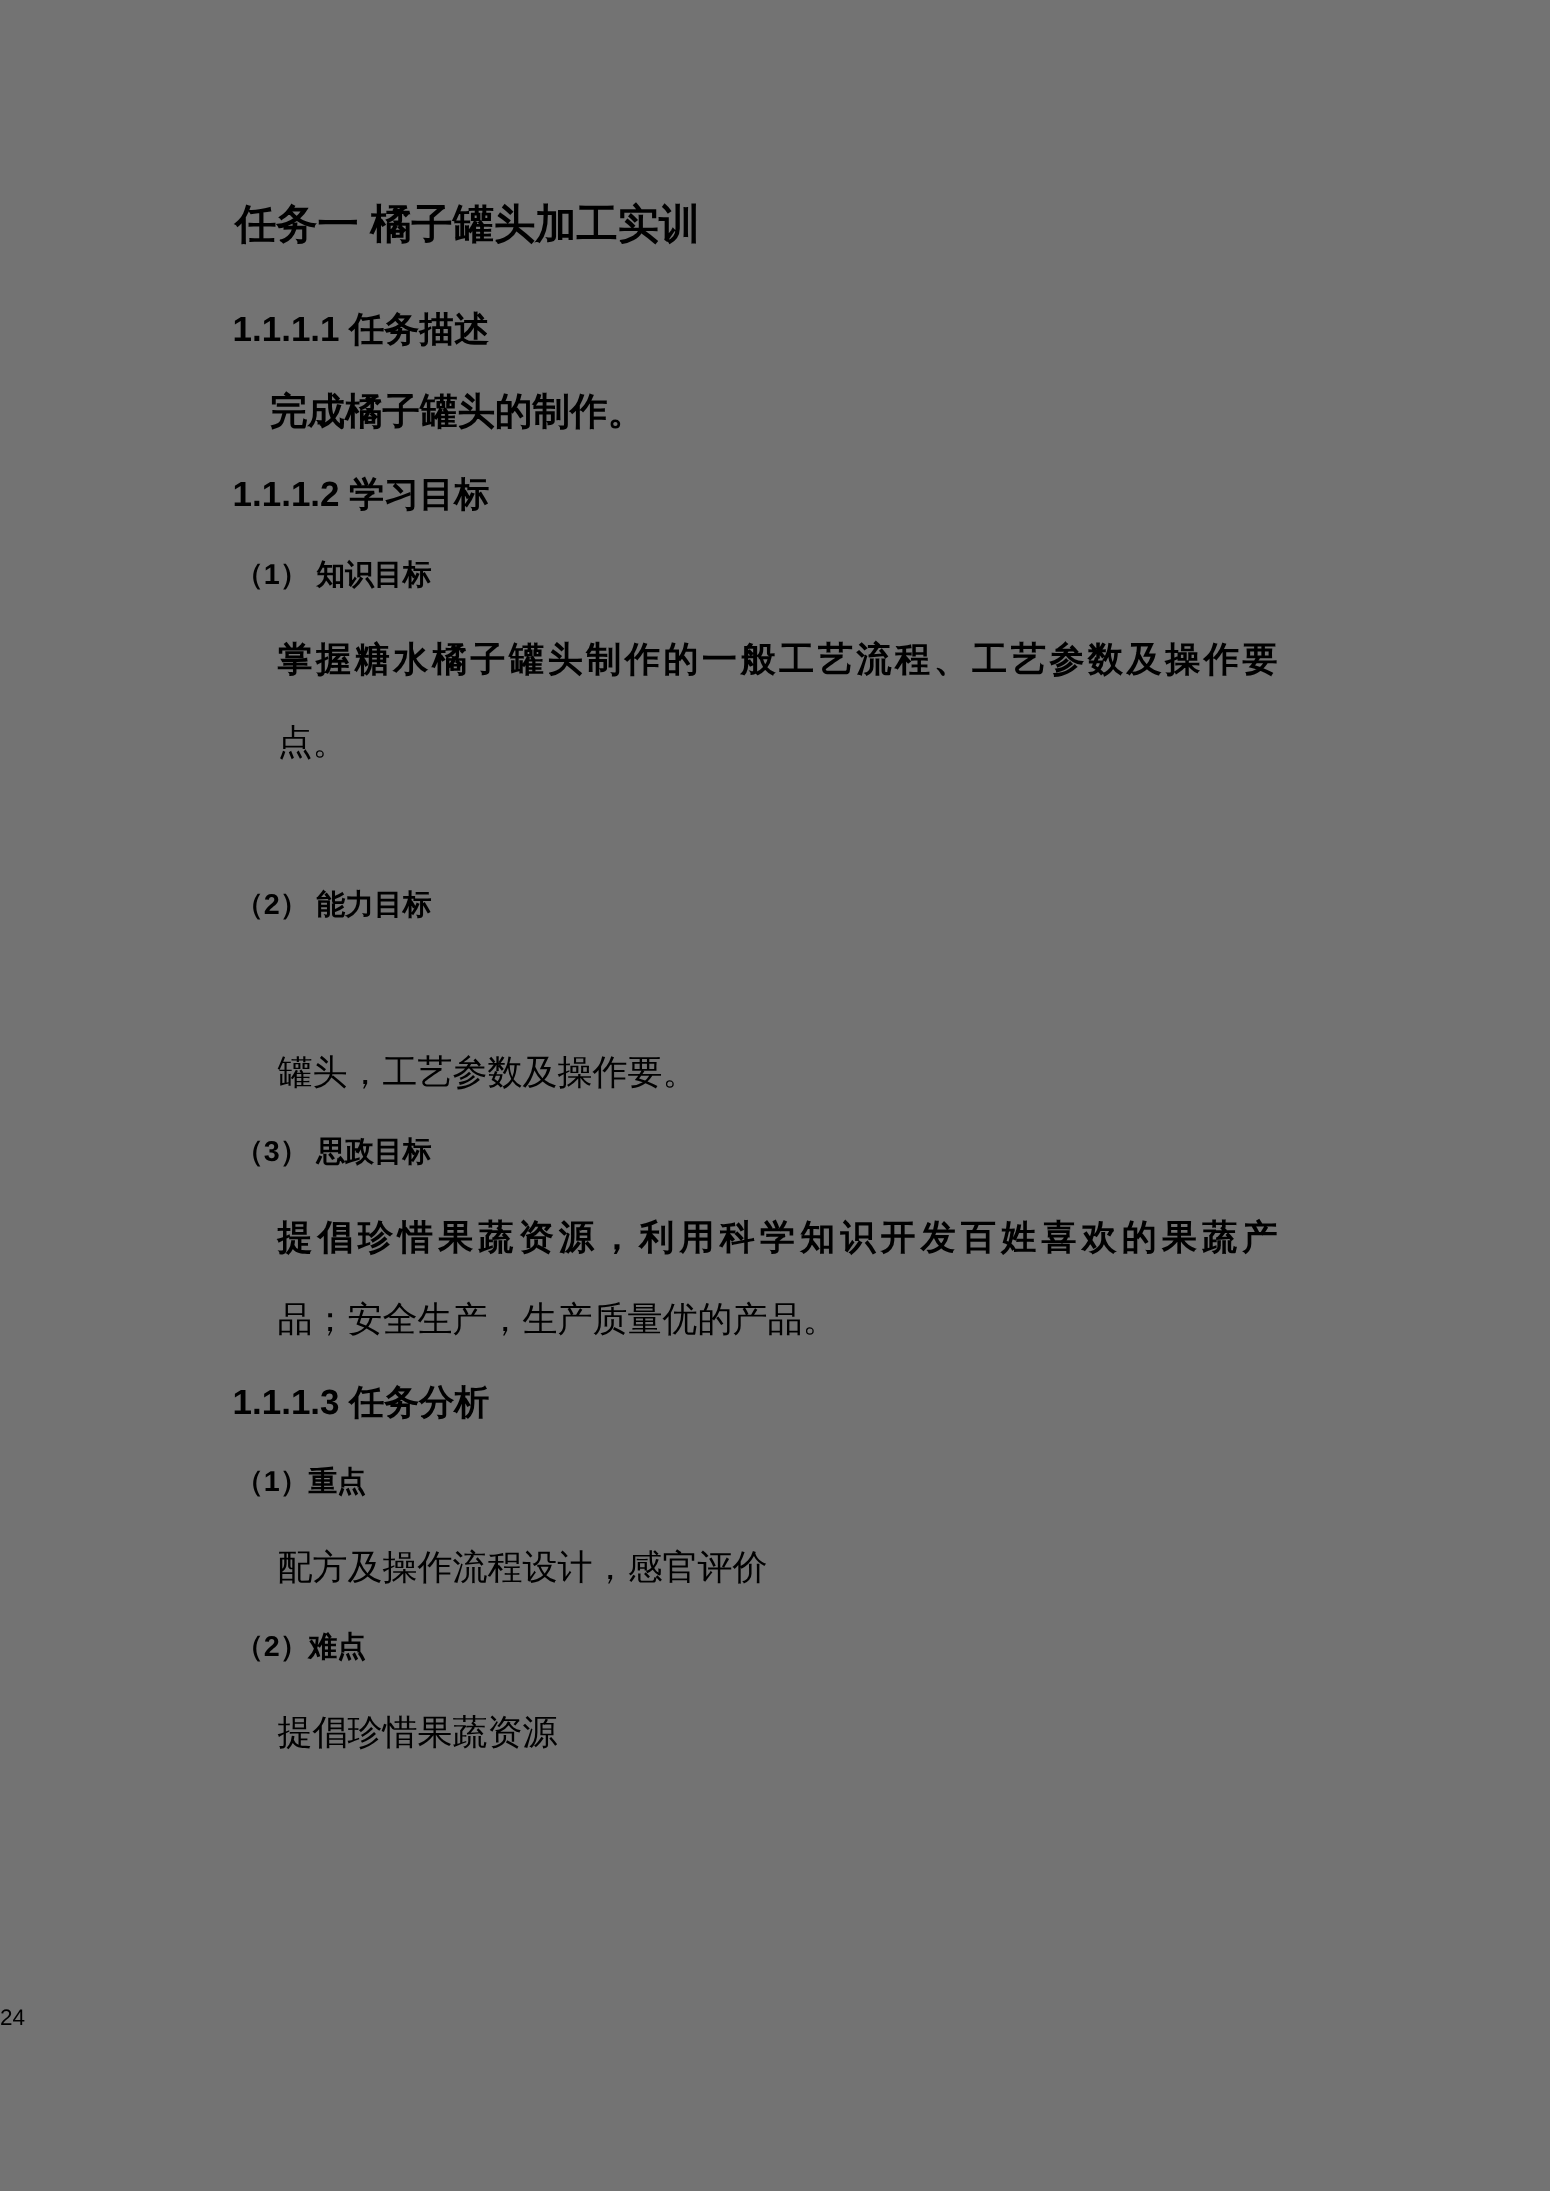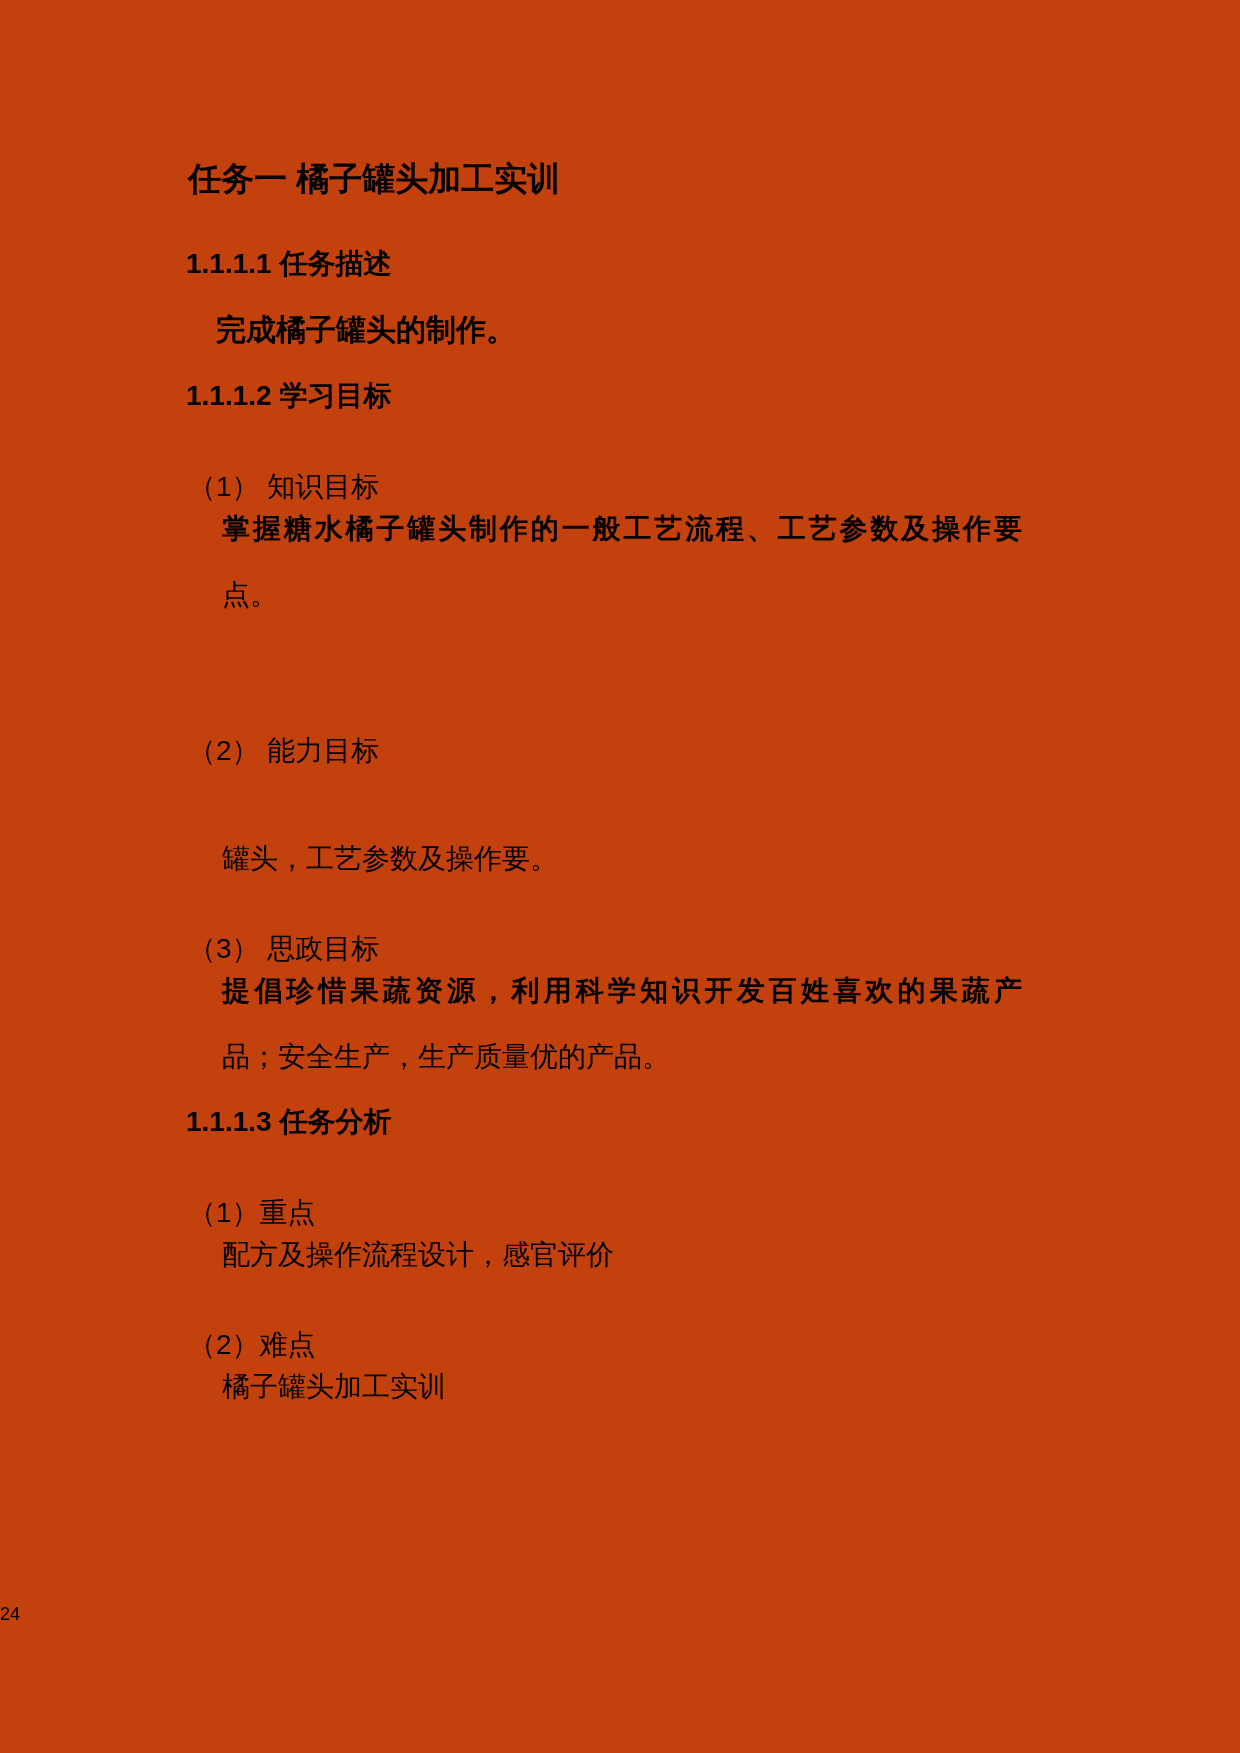--- a/index.html
+++ b/index.html
@@ -1,21 +1,21 @@
 <!DOCTYPE html>
 <html><head>
 <meta charset="utf-8">
 <style>
   * { margin: 0; padding: 0; box-sizing: border-box; }
   html, body { background: #ffffff; }
   .page {
     position: relative;
     width: 1240px;
     height: 1753px;
-    background: #c2410c;
+    background: #737373;
     color: #000000;
     overflow: hidden;
   }
   .doc-title {
     position: absolute;
     left: 188px;
     top: 162px;
     font-family: "Liberation Sans", "DejaVu Sans", sans-serif;
     font-weight: bold;
     font-size: 33px;
@@ -28,25 +28,24 @@
     font-family: "Liberation Sans", "DejaVu Sans", sans-serif;
     font-weight: bold;
     font-size: 28px;
     line-height: 1;
     white-space: pre;
   }
   .h3 {
     position: absolute;
     left: 188px;
     font-family: "Liberation Sans", "DejaVu Sans", sans-serif;
-    font-weight: normal;
-    font-size: 28px;
+    font-weight: bold;
+    font-size: 23px;
     line-height: 1;
     white-space: pre;
-    margin-top: 25px;
   }
   .bold-body {
     position: absolute;
     left: 216px;
     font-family: "Liberation Serif", "DejaVu Serif", serif;
     font-weight: bold;
     font-size: 30px;
     line-height: 1;
     white-space: pre;
   }
@@ -106,17 +105,17 @@
   <div class="body-line" style="top:1041px">品；安全生产，生产质量优的产品。</div>
 
   <div class="h2" style="top:1108px">1.1.1.3 任务分析</div>
 
   <div class="h3" style="top:1174px">（1）重点</div>
 
   <div class="body-line" style="top:1239px">配方及操作流程设计，感官评价</div>
 
   <div class="h3" style="top:1306px">（2）难点</div>
 
-  <div class="body-line" style="top:1371px">橘子罐头加工实训</div>
+  <div class="body-line" style="top:1371px">提倡珍惜果蔬资源</div>
 
   <div class="page-number">24</div>
 
 </div>
 
 </body></html>

